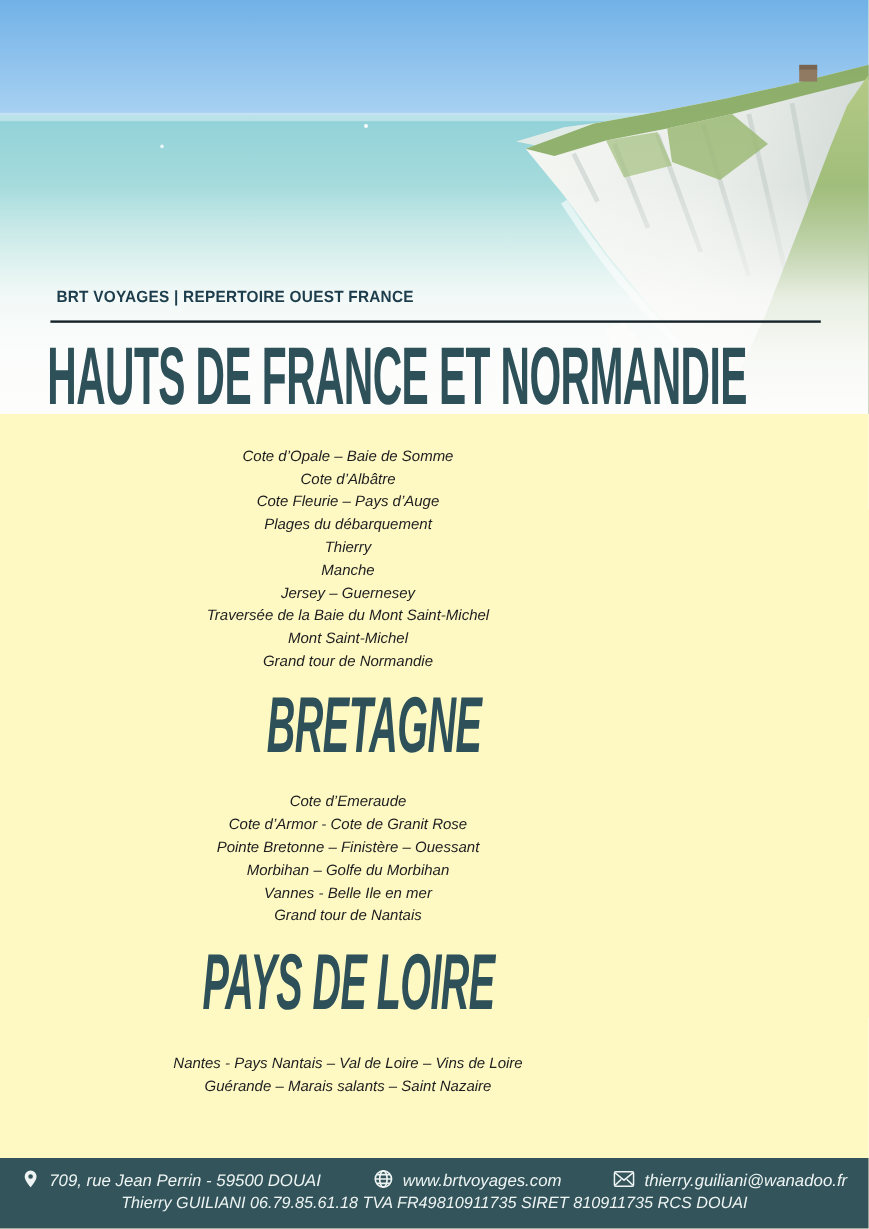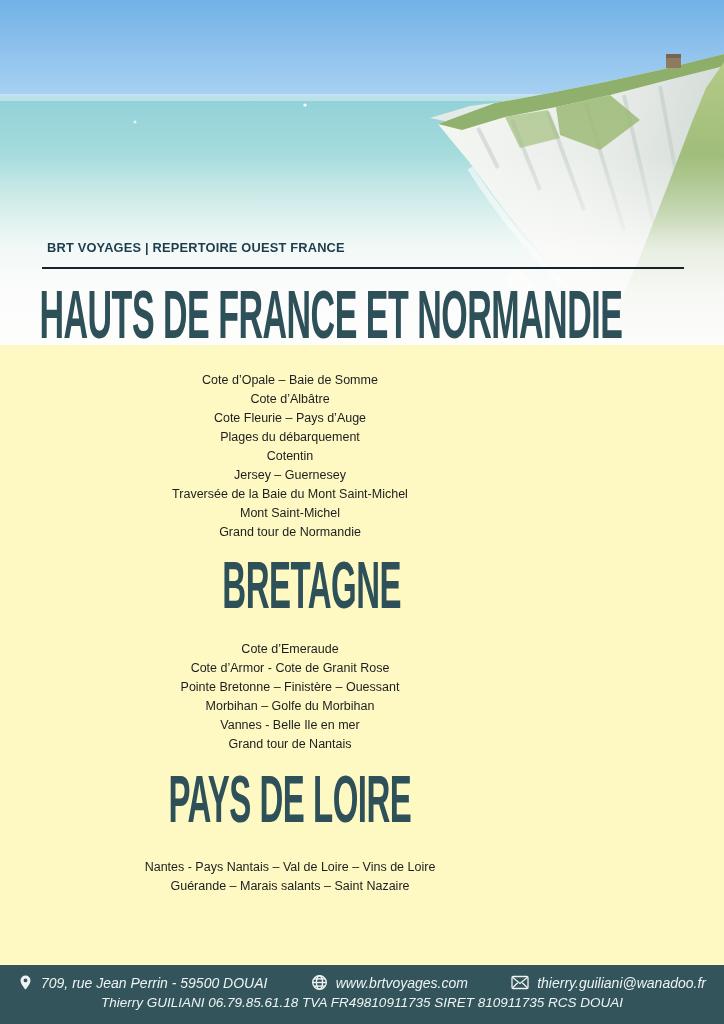--- a/index.html
+++ b/index.html
@@ -16,21 +16,21 @@
     white-space:nowrap;
   }
   .divider{position:absolute;left:42px;top:267px;width:642px;height:2px;background:#16242a;}
   .hero-title{position:absolute;left:0;top:288px;width:661px;display:flex;justify-content:center;}
   .display-heading{
     font-weight:700;color:#2d5059;font-size:68px;line-height:52px;
     white-space:nowrap;transform:scaleX(.5);transform-origin:center;
     letter-spacing:-1px;
   }
   
-  .content{position:absolute;top:345px;left:0;width:580px;}
+  .content{position:absolute;top:345px;left:0;width:580px;font-style:italic;}
   .list{text-align:center;color:#1d1d1f;font-size:12.5px;line-height:19px;}
   .list-1{margin-top:26px;}
   .list-2{margin-top:29px;text-align:center;}
   .list-3{margin-top:33px;}
   .section-heading{display:flex;justify-content:center;height:52px;}
   .section-heading .display-heading{font-size:66px;}
   .heading-2{margin-top:17px;margin-left:44px;}
   .heading-3{margin-top:19px;}
   
   .footer{
@@ -116,21 +116,22 @@
     </div>
   </div>
 
   <div class="content">
 
     <div class="list list-1">
       <div class="list-item">Cote d’Opale – Baie de Somme</div>
       <div class="list-item">Cote d’Albâtre</div>
       <div class="list-item">Cote Fleurie – Pays d’Auge</div>
       <div class="list-item">Plages du débarquement</div>
-      <div class="list-item">Cotentin</div>
+      <div class="list-item">Thierry</div>
+      <div class="list-item">Manche</div>
       <div class="list-item">Jersey – Guernesey</div>
       <div class="list-item">Traversée de la Baie du Mont Saint-Michel</div>
       <div class="list-item">Mont Saint-Michel</div>
       <div class="list-item">Grand tour de Normandie</div>
     </div>
 
     <div class="section-heading heading-2">
       <span class="display-heading">BRETAGNE</span>
     </div>
 

